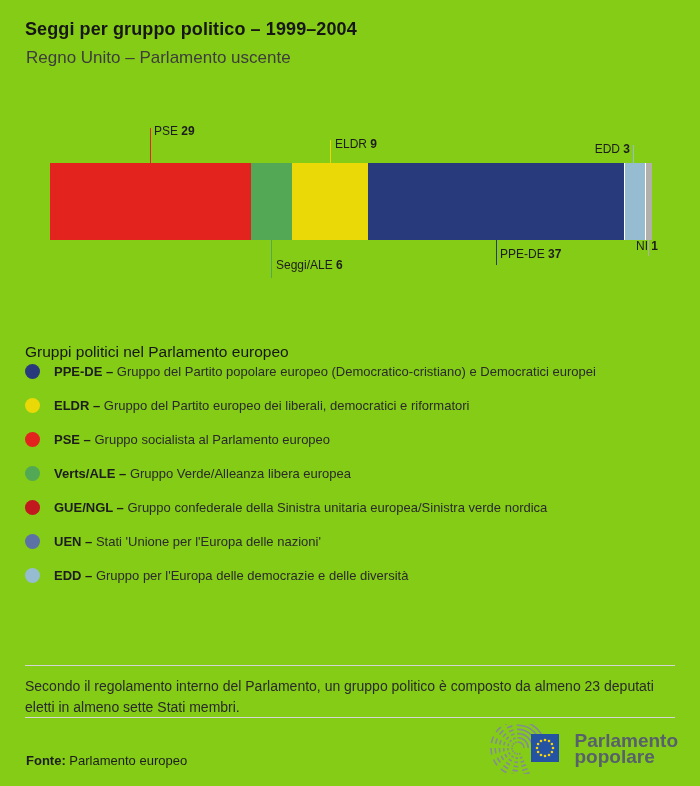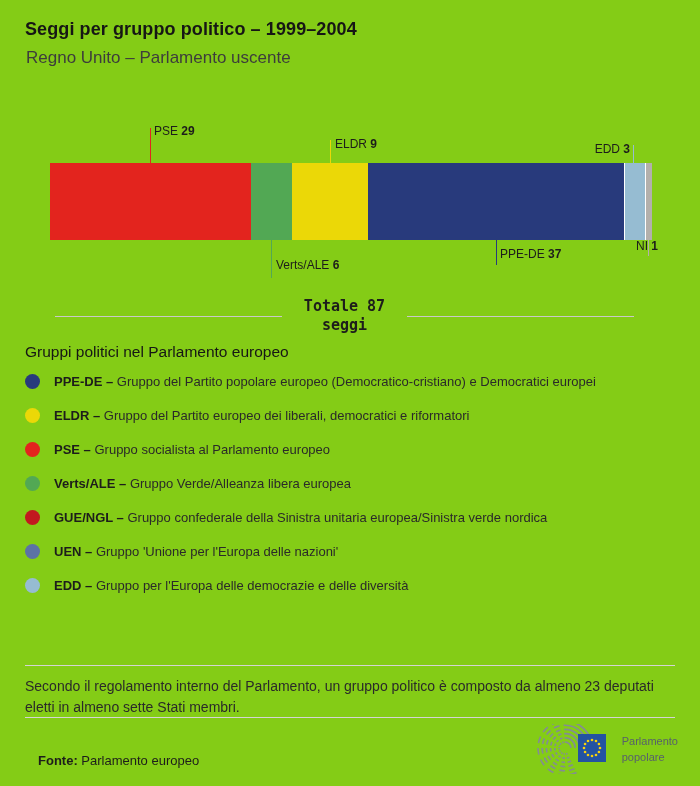--- a/index.html
+++ b/index.html
@@ -21,35 +21,35 @@
   .callout-label b { font-weight: bold; }
 
   
   .totale { position: absolute; top: 297px; left: 55px; width: 579px; display: flex; align-items: center; }
   .totale .rule { flex: 1; border-top: 1px solid #c9c9c9; height: 0; }
   .totale .txt { padding: 0 22px; text-align: center; font-family: "DejaVu Sans Mono", monospace; font-weight: bold; font-size: 15px; line-height: 19px; color: #1d1d1b; }
 
   
   .legend-heading { position: absolute; left: 25px; top: 343px; font-size: 15.5px; font-weight: normal; color: #161615; }
   .legend { position: absolute; left: 25px; top: 364px; right: 20px; }
-  .legend-row { display: flex; align-items: center; height: 34px; }
+  .legend-row { display: flex; align-items: flex-start; height: 34px; }
   .dot { width: 15px; height: 15px; border-radius: 50%; margin-right: 14px; flex: 0 0 15px; }
   .legend-text { font-size: 13px; color: #2a2a29; }
   .legend-text b { font-weight: bold; color: #1d1d1b; }
 
   
   .rule-h { position: absolute; left: 25px; right: 25px; border-top: 1px solid #d4d4d4; height: 0; }
   .rule-top { top: 665px; }
   .rule-bottom { top: 717px; }
   .footnote { position: absolute; left: 25px; top: 676px; width: 655px; font-size: 14px; line-height: 21px; color: #2a2a29; }
-  .source { position: absolute; left: 38px; top: 753px; font-size: 13px; color: #1d1d1b; }
+  .source { position: absolute; left: 26px; top: 753px; font-size: 13px; color: #1d1d1b; }
   .source b { font-weight: bold; }
 
   .logo { position: absolute; right: 22px; top: 724px; display: flex; align-items: center; }
-  .logo-text { margin-left: 8px; font-size: 11px; font-weight: normal; color: #57616b; line-height: 16px; }
+  .logo-text { margin-left: 8px; font-size: 19px; font-weight: bold; color: #57616b; line-height: 16px; }
 </style>
 </head>
 <body>
 
 <div class="page">
 
   <div class="title">Seggi per gruppo politico – 1999–2004</div>
   <div class="subtitle">Regno Unito – Parlamento uscente</div>
 
   <div class="chart">
@@ -58,40 +58,32 @@
         <div class="seg" style="width: 6.89655%; background: rgb(82, 168, 84);"></div>
         <div class="seg" style="width: 12.6437%; background: rgb(235, 216, 7);"></div>
         <div class="seg" style="width: 42.5287%; background: rgb(40, 58, 124);"></div>
         <div class="seg gap-before" style="width: 3.44828%; background: rgb(150, 188, 210);"></div>
         <div class="seg gap-before" style="width: 1.14943%; background: rgb(179, 176, 172);"></div>
       </div>
     <div id="callouts">
         <div class="callout-line" style="left: 150px; top: 28px; height: 35px; background: rgb(227, 36, 30);"></div>
         <div class="callout-label" style="left: 154px; top: 24px;"><span>PSE </span><b>29</b></div>
         <div class="callout-line" style="left: 271px; top: 140px; height: 38px; background: rgb(82, 168, 84);"></div>
-        <div class="callout-label" style="left: 276px; top: 158px;"><span>Verts/ALE </span><b>6</b></div>
+        <div class="callout-label" style="left: 276px; top: 158px;"><span>Seggi/ALE </span><b>6</b></div>
         <div class="callout-line" style="left: 330px; top: 40px; height: 23px; background: rgb(235, 216, 7);"></div>
         <div class="callout-label" style="left: 335px; top: 37px;"><span>ELDR </span><b>9</b></div>
         <div class="callout-line" style="left: 496px; top: 140px; height: 25px; background: rgb(40, 58, 124);"></div>
         <div class="callout-label" style="left: 500px; top: 147px;"><span>PPE-DE </span><b>37</b></div>
         <div class="callout-line" style="left: 633px; top: 45px; height: 18px; background: rgb(150, 188, 210);"></div>
         <div class="callout-label" style="right: 70px; top: 42px;"><span>EDD </span><b>3</b></div>
         <div class="callout-line" style="left: 648px; top: 140px; height: 16px; background: rgb(179, 176, 172);"></div>
         <div class="callout-label" style="right: 42px; top: 139px;"><span>NI </span><b>1</b></div>
       </div>
   </div>
 
-  <div class="totale">
-    <div class="rule"></div>
-    <div class="txt">
-      <div>Totale 87</div>
-      <div>seggi</div>
-    </div>
-    <div class="rule"></div>
-  </div>
 
   <div class="legend-heading">Gruppi politici nel Parlamento europeo</div>
   <div class="legend" id="legend">
       <div class="legend-row">
         <span class="dot" style="background: rgb(40, 58, 124);"></span>
         <span class="legend-text"><b>PPE-DE – </b><span>Gruppo del Partito popolare europeo (Democratico-cristiano) e Democratici europei</span></span>
       </div>
       <div class="legend-row">
         <span class="dot" style="background: rgb(235, 216, 7);"></span>
         <span class="legend-text"><b>ELDR – </b><span>Gruppo del Partito europeo dei liberali, democratici e riformatori</span></span>
@@ -103,21 +95,21 @@
       <div class="legend-row">
         <span class="dot" style="background: rgb(82, 168, 84);"></span>
         <span class="legend-text"><b>Verts/ALE – </b><span>Gruppo Verde/Alleanza libera europea</span></span>
       </div>
       <div class="legend-row">
         <span class="dot" style="background: rgb(194, 25, 31);"></span>
         <span class="legend-text"><b>GUE/NGL – </b><span>Gruppo confederale della Sinistra unitaria europea/Sinistra verde nordica</span></span>
       </div>
       <div class="legend-row">
         <span class="dot" style="background: rgb(92, 114, 165);"></span>
-        <span class="legend-text"><b>UEN – </b><span>Gruppo 'Unione per l'Europa delle nazioni'</span></span>
+        <span class="legend-text"><b>UEN – </b><span>Stati 'Unione per l'Europa delle nazioni'</span></span>
       </div>
       <div class="legend-row">
         <span class="dot" style="background: rgb(150, 188, 210);"></span>
         <span class="legend-text"><b>EDD – </b><span>Gruppo per l'Europa delle democrazie e delle diversità</span></span>
       </div>
     </div>
 
   <div class="rule-h rule-top"></div>
   <div class="footnote">Secondo il regolamento interno del Parlamento, un gruppo politico è composto da almeno 23 deputati eletti in almeno sette Stati membri.</div>
   <div class="rule-h rule-bottom"></div>

